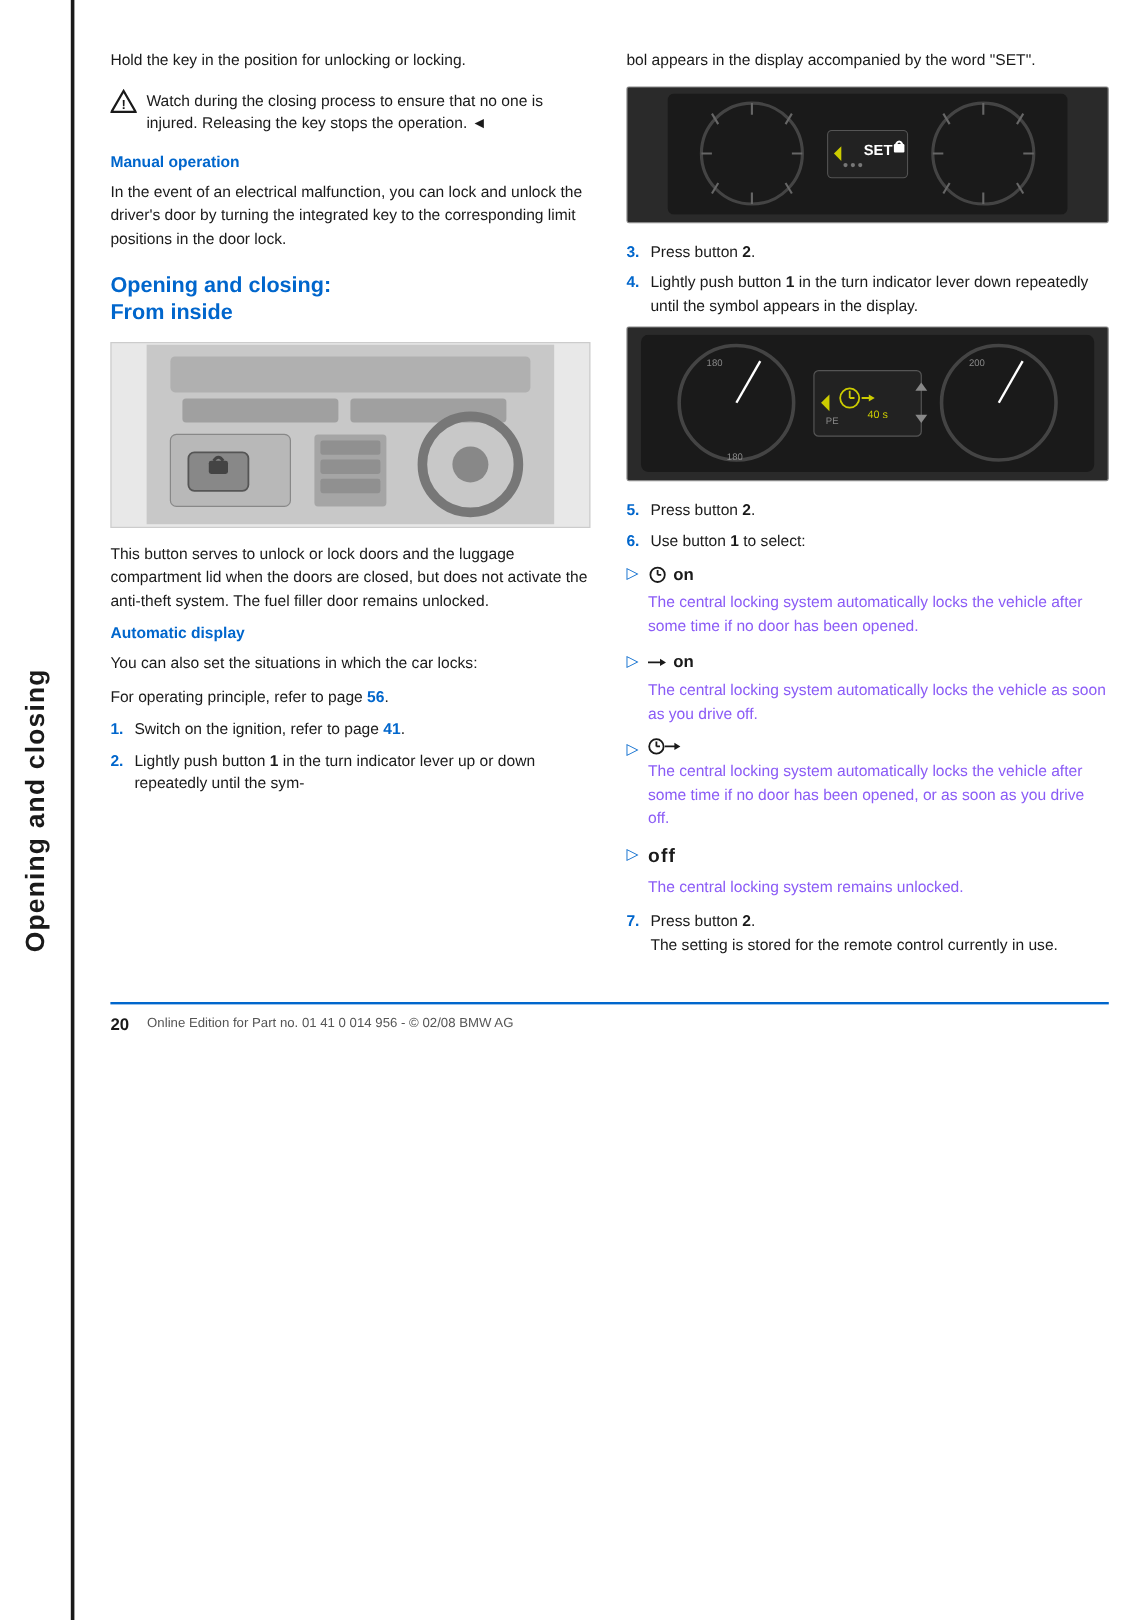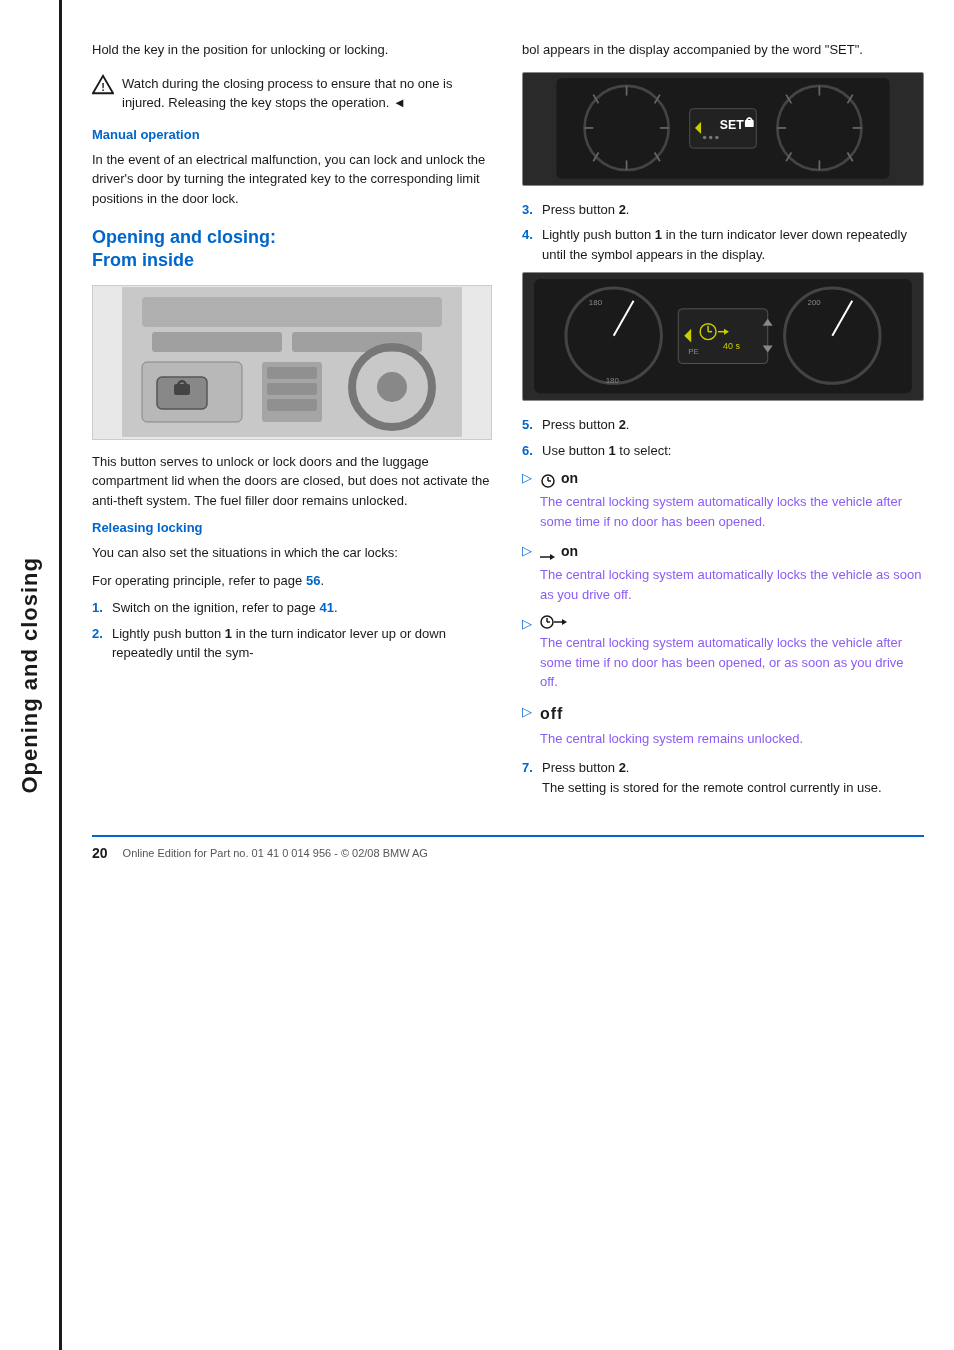--- a/index.html
+++ b/index.html
@@ -214,21 +214,21 @@
       display: flex;
       flex-direction: column;
     }
 
     .sub-list-label {
       font-size: 14px;
       font-weight: bold;
       color: #1a1a1a;
       margin-bottom: 3px;
       display: flex;
-      align-items: flex-end;
+      align-items: center;
       gap: 5px;
     }
 
     .sub-list-desc {
       font-size: 13px;
       line-height: 1.5;
       color: #8b5cf6;
     }
 
     
@@ -333,21 +333,21 @@
             <rect x="145" y="96" width="50" height="12" rx="2" fill="#909090"></rect>
             <rect x="145" y="112" width="50" height="12" rx="2" fill="#909090"></rect>
 
             <circle cx="270" cy="100" r="40" fill="none" stroke="#777" stroke-width="8"></circle>
             <circle cx="270" cy="100" r="15" fill="#888"></circle>
           </svg>
         </div>
 
         <p class="body-text">This button serves to unlock or lock doors and the luggage compartment lid when the doors are closed, but does not activate the anti-theft system. The fuel filler door remains unlocked.</p>
 
-        <div class="section-heading">Releasing locking</div>
+        <div class="section-heading">Automatic display</div>
         <p class="body-text">You can also set the situations in which the car locks:</p>
         <p class="body-text">
           <span>For operating principle, refer to page</span> <span class="link-text">56</span>.
         </p>
 
         <ul class="numbered-list">
           <li>
             <span class="list-num">1.</span>
             <span>
               <span>Switch on the ignition, refer to page</span> <span class="link-text">41</span><span>.</span>

